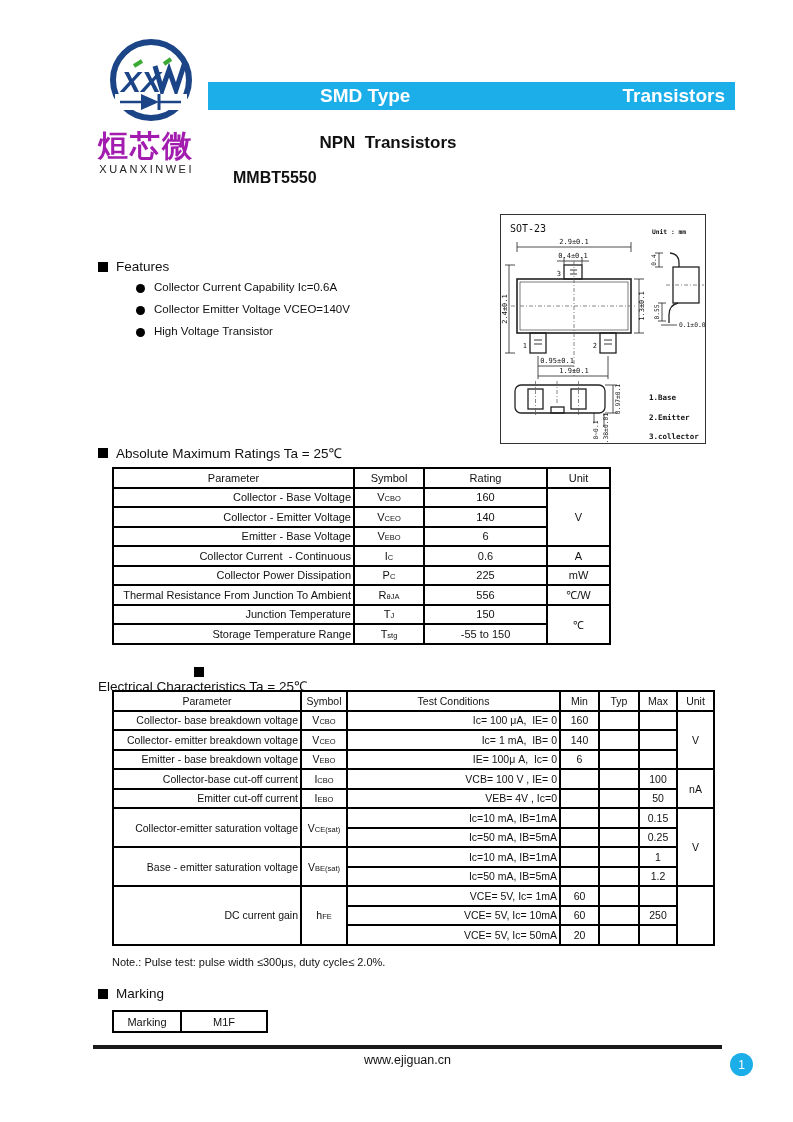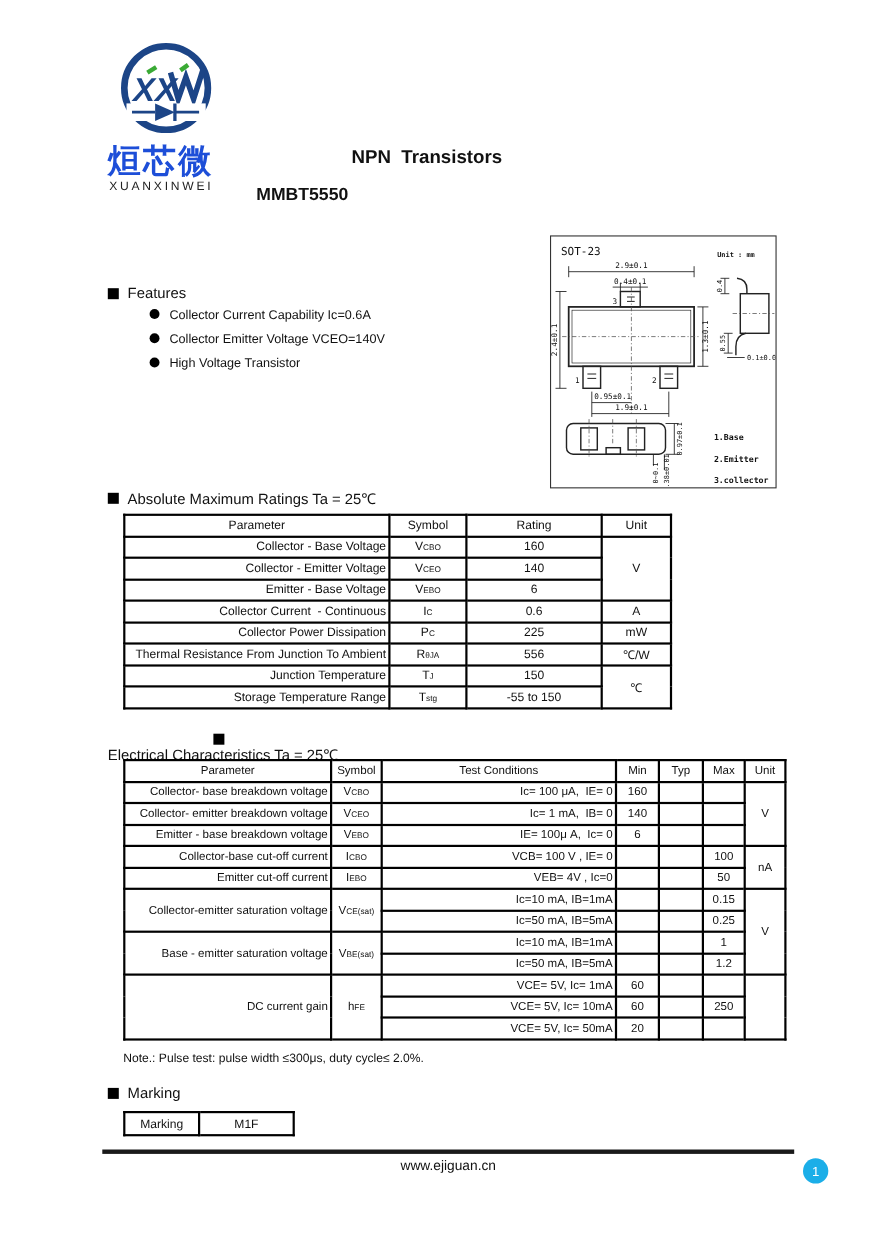--- a/index.html
+++ b/index.html
@@ -2,36 +2,36 @@
 <html><head>
 <meta charset="utf-8">
 <style>
   html,body{margin:0;padding:0;background:#fff;}
   .page{position:relative;width:793px;height:1122px;background:#fff;overflow:hidden;
         font-family:"Liberation Sans",sans-serif;color:#111;}
   .abs{position:absolute;}
 
   
   .logo{left:94px;top:36px;width:100px;text-align:right;}
-  .logo .cn{font-size:30px;font-weight:bold;letter-spacing:2px;line-height:1.05;margin-top:2px;color:#1d4ed8;}
+  .logo .cn{font-size:30px;font-weight:bold;letter-spacing:2px;line-height:1.05;margin-top:2px;color:#a21caf;}
   .logo .en{font-size:11px;letter-spacing:2.5px;color:#222;margin-top:1px;}
 
   
   .bar{left:208px;top:82px;width:527px;height:28px;background:#1BAEE8;color:#fff;
        display:flex;align-items:center;justify-content:space-between;
        font-size:19px;font-weight:bold;padding:0;box-sizing:border-box;}
   .bar .l{margin-left:112px;}
   .bar .r{margin-right:10px;}
 
   .t1{left:233px;top:133px;width:310px;text-align:center;font-size:17px;font-weight:bold;white-space:pre;}
   .t2{left:233px;top:169px;width:310px;text-align:left;font-size:16px;font-weight:bold;}
 
   .sechead{font-size:13.5px;display:flex;align-items:center;}
   .sq{display:inline-block;width:10px;height:10px;background:#000;margin-right:8px;flex:0 0 auto;}
-  .feat-item{display:flex;align-items:flex-start;font-size:11.5px;padding-left:32px;}
+  .feat-item{display:flex;align-items:flex-end;font-size:11.5px;padding-left:32px;}
   .dot{display:inline-block;width:9px;height:9px;border-radius:50%;background:#000;margin-right:9px;flex:0 0 auto;}
 
   
   .pkgbox{left:500px;top:214px;width:206px;height:230px;border:1px solid #333;box-sizing:border-box;}
   .pkg text{fill:#111;font-family:"DejaVu Sans Mono",monospace;}
   .t10{font-size:10px;}
   .t7{font-size:7px;}
   .t65{font-size:6.3px;}
   .t75b{font-size:7.5px;font-weight:bold;font-family:"Liberation Sans",sans-serif;}
   .mid{text-anchor:middle;}
@@ -80,20 +80,24 @@
       <rect x="7" y="58" width="72" height="16" fill="#fff"></rect>
       <line x1="12" y1="66" x2="33" y2="66" stroke="#1c4587" stroke-width="2.5"></line>
       <polygon points="33,58 33,74 51,66" fill="#1c4587"></polygon>
       <line x1="51" y1="58" x2="51" y2="74" stroke="#1c4587" stroke-width="3"></line>
       <line x1="51" y1="66" x2="73" y2="66" stroke="#1c4587" stroke-width="2.5"></line>
     </svg>
     <div class="cn">烜芯微</div>
     <div class="en">XUANXINWEI</div>
   </div>
 
+  <div class="abs bar">
+    <span class="l">SMD Type</span>
+    <span class="r">Transistors</span>
+  </div>
 
   <div class="abs t1">NPN  Transistors</div>
   <div class="abs t2">MMBT5550</div>
 
   <div class="abs sechead" style="left:98px;top:259px;text-align:center;">
     <span class="sq"></span>
     <span>Features</span>
   </div>
   <div class="abs feat-item" style="left:104px;top:281px;">
     <span class="dot"></span>

